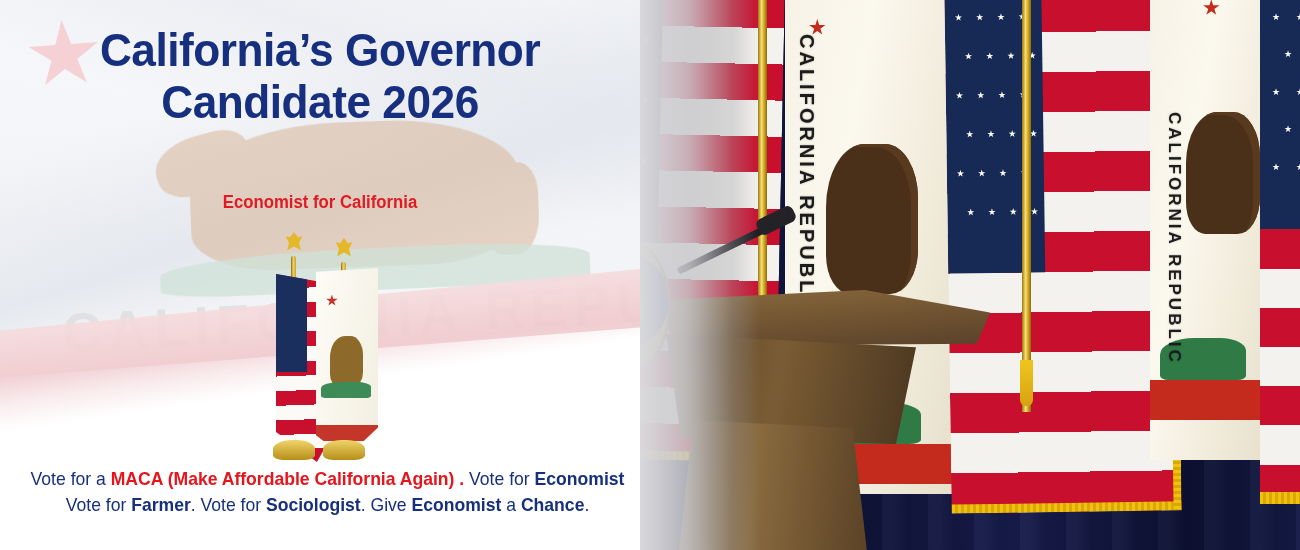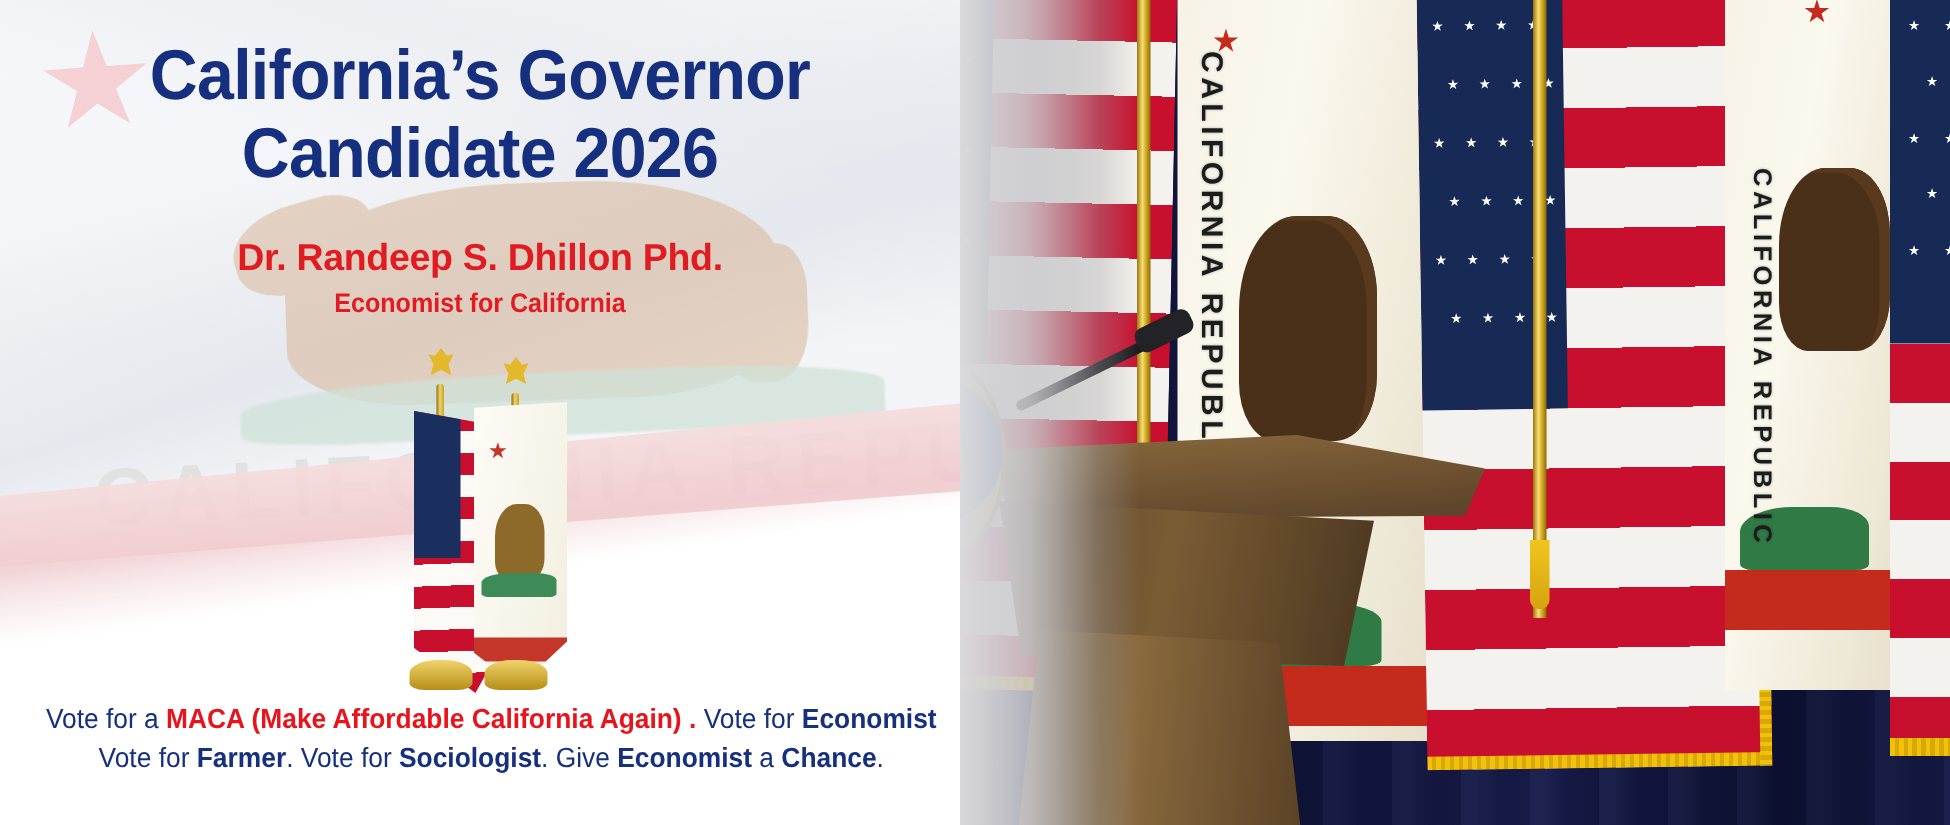--- a/index.html
+++ b/index.html
@@ -471,21 +471,20 @@
       <div class="df-base" style="left:11px;"></div>
       <div class="df-base" style="left:61px;"></div>
     </div>
   </div>
 
   <div class="headline">
     <span class="l1">California’s Governor</span>
     <span class="l2">Candidate 2026</span>
   </div>
 
-  <div class="cand-name">Dr. Randeep S. Dhillon Phd.</div>
   <div class="cand-sub">Economist for California</div>
 
   <div class="slogan">
     <span class="ln"><span>Vote for a </span><span class="red">MACA (Make Affordable California Again)</span><span class="red"> .</span><span> Vote for </span><span class="nb">Economist</span></span>
     <span class="ln"><span>Vote for </span><span class="nb">Farmer</span><span>. Vote for </span><span class="nb">Sociologist</span><span>. Give </span><span class="nb">Economist</span><span> a </span><span class="nb">Chance</span><span>.</span></span>
   </div>
 
 </div>
 
 </body></html>

